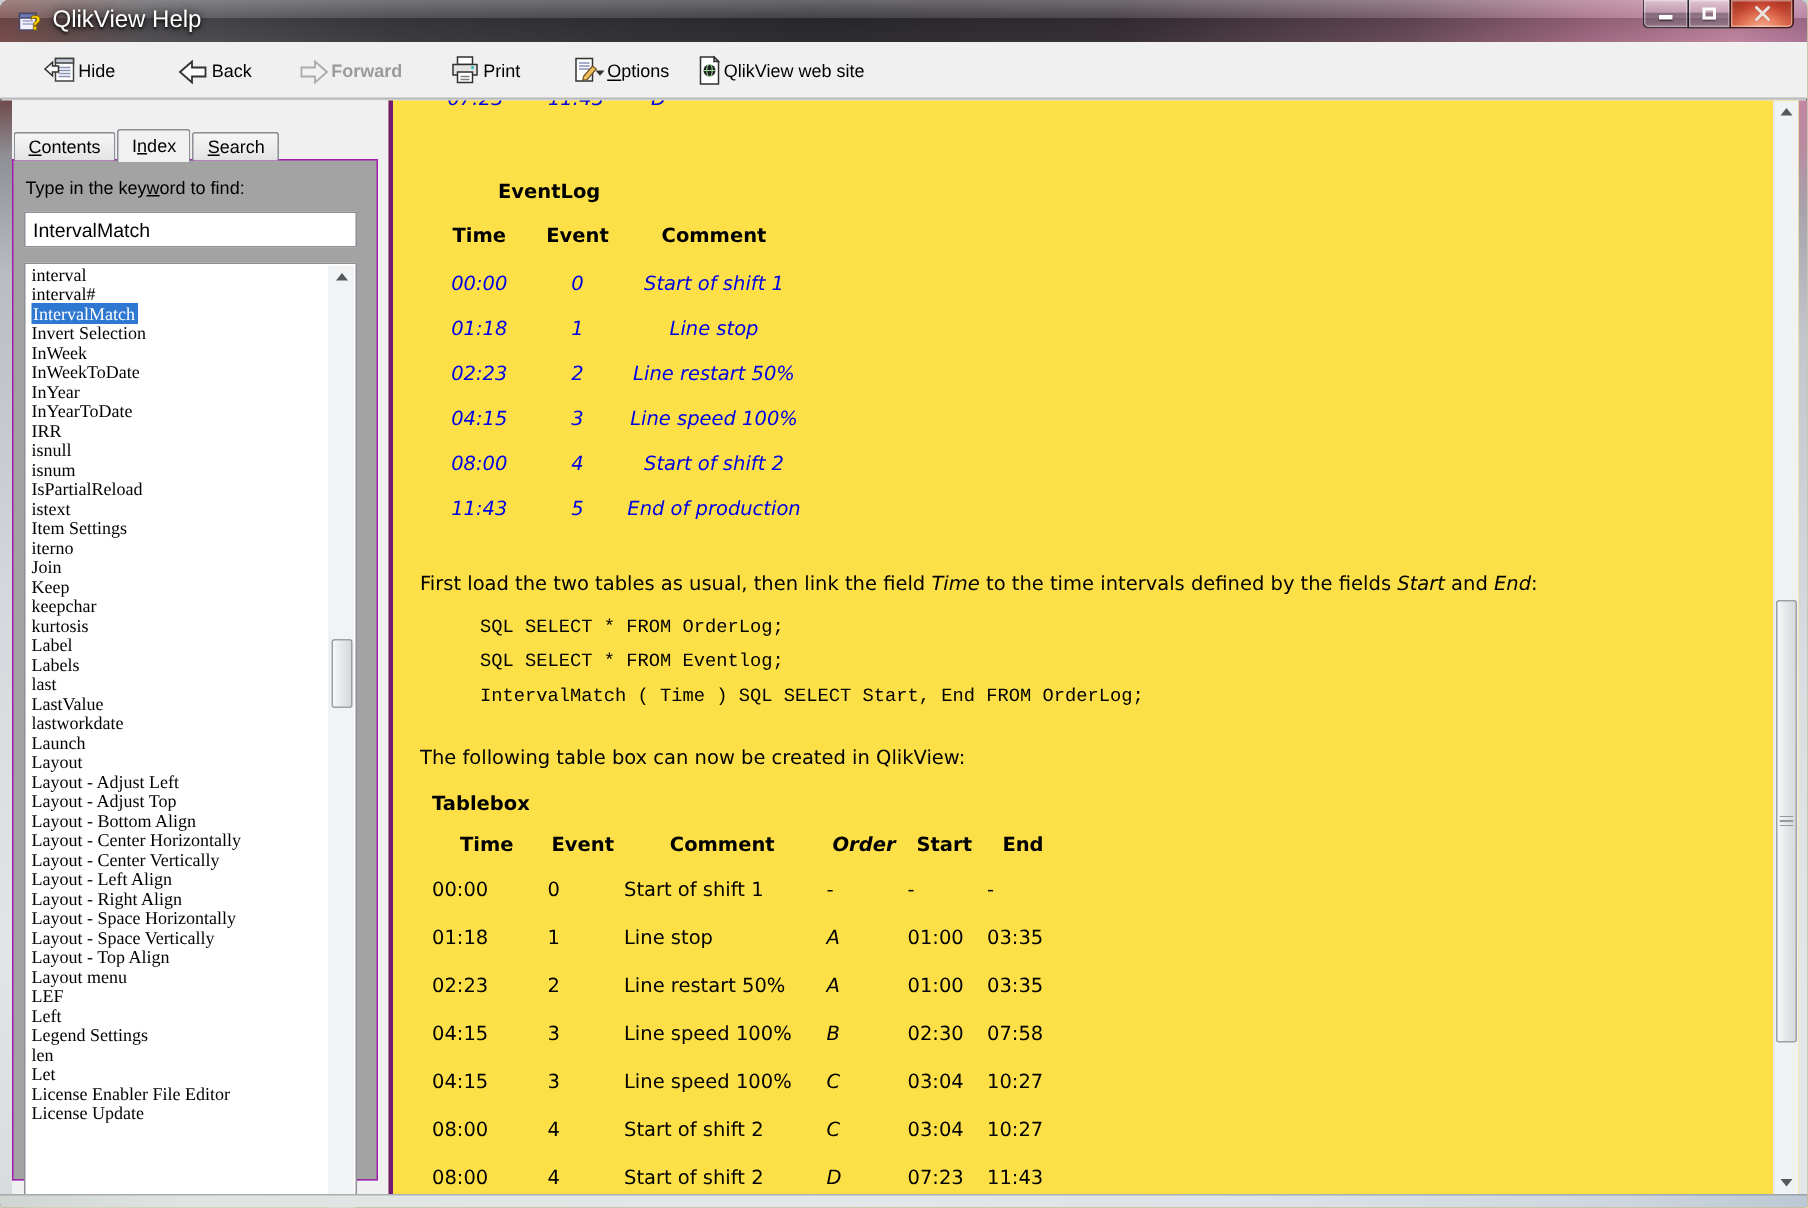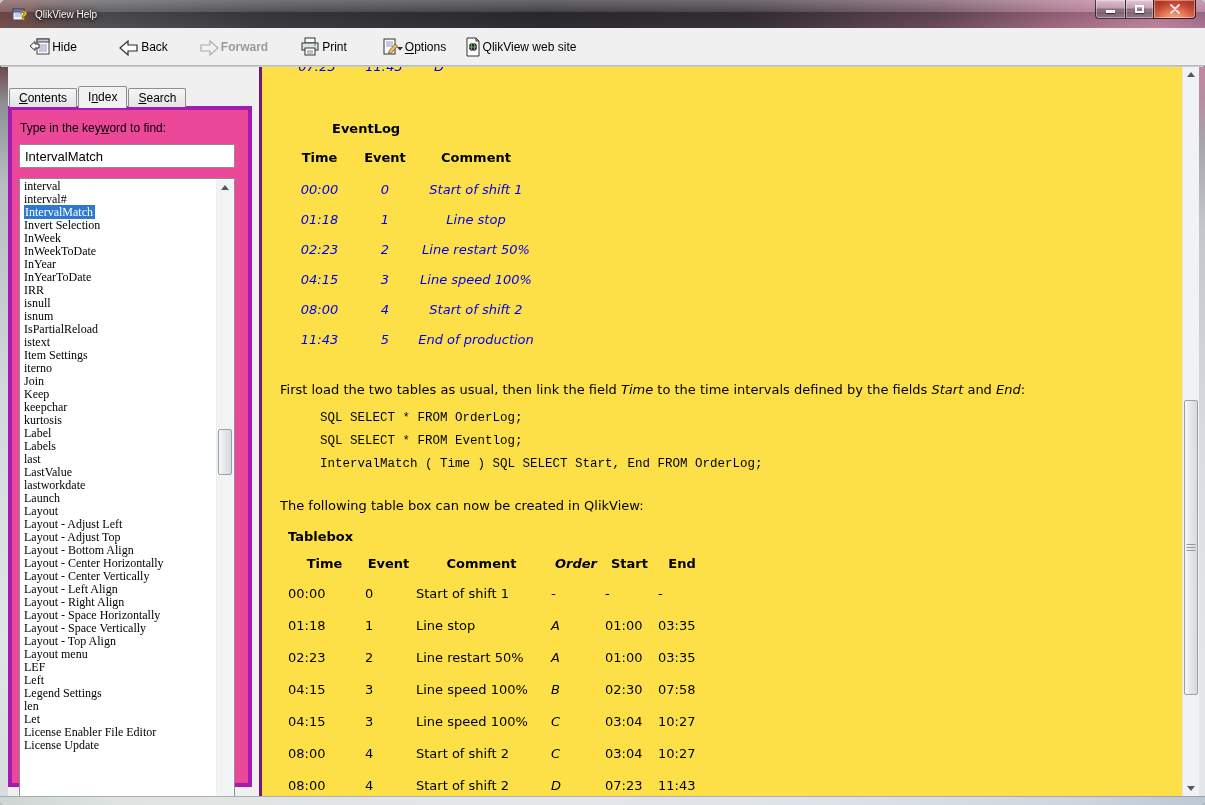--- a/index.html
+++ b/index.html
@@ -8,21 +8,21 @@
   .window { position:relative; width:1205px; height:805px;
     border-radius:6px 6px 3px 3px; overflow:hidden;
     box-shadow:inset 0 0 0 1px rgba(30,30,34,.65); }
 
   
   .titlebar { position:absolute; left:0; top:0; right:0; height:28px;
     background:
       linear-gradient(to bottom, rgba(255,255,255,.28), rgba(255,255,255,.10) 42%, rgba(0,0,0,.16) 43%, rgba(0,0,0,.04)),
       linear-gradient(to right, #7d5250 0%, #565458 8%, #3f3e43 22%, #2f2e33 45%, #3a3339 62%, #6e4f5c 78%, #a86f88 88%, #c88ba6 96%, #b3789a 100%);
     display:flex; align-items:center; padding-left:12px; }
-  .title-text { color:#fff; font-size:10px; margin-left:7px;
+  .title-text { color:#fff; font-size:16px; margin-left:7px;
     text-shadow:0 0 6px rgba(0,0,0,.85), 0 1px 2px rgba(0,0,0,.8); }
   .caption-buttons { position:absolute; right:9px; top:0; display:flex; }
   .cap { height:19px; border:1px solid rgba(20,20,26,.75); border-top:none;
     margin-left:-1px; display:flex; align-items:center; justify-content:center;
     box-shadow:inset 0 0 0 1px rgba(255,255,255,.35); cursor:default; }
   .cap.min { width:31px; border-radius:0 0 0 4px;
     background:linear-gradient(to bottom, rgba(255,255,255,.35), rgba(180,185,195,.25) 45%, rgba(60,65,75,.45) 50%, rgba(120,125,135,.35)); }
   .cap.max { width:29px;
     background:linear-gradient(to bottom, rgba(255,255,255,.35), rgba(180,185,195,.25) 45%, rgba(60,65,75,.45) 50%, rgba(120,125,135,.35)); }
   .cap.close { width:43px; border-radius:0 0 4px 0;
@@ -55,21 +55,21 @@
     box-shadow:inset 0 1px 0 rgba(120,125,130,.5); }
 
   
   .sidebar { width:244px; position:relative; background:#f0f0f0; }
   .tabs { position:absolute; left:1px; top:18px; display:flex; align-items:flex-end; height:22px; z-index:2; }
   .tab { height:19px; padding:0 9px; display:flex; align-items:center;
     font-size:12px; color:#000; background:linear-gradient(#f6f6f6,#e3e3e5);
     border:1px solid #8b8e94; border-bottom:none; border-radius:2px 2px 0 0; margin-right:1px; cursor:default; }
   .tab.active { height:22px; background:#f1f1f2; position:relative; z-index:3; margin-bottom:-1px; padding-bottom:1px; }
   .tabpage { position:absolute; left:0; right:0; top:39px; bottom:9px;
-    border:4px solid #a21caf; background:#ec4899; padding:6px 13px 10px 7px; }
+    border:1px solid #a21caf; background:#a3a3a3; padding:6px 13px 10px 7px; }
   .kw-label { font-size:12px; margin:5px 0 9px 1px; color:#000; }
   .kw-input { width:100%; height:24px; border:1px solid #8b8e94; background:#fff;
     font-family:"Liberation Sans",sans-serif; font-size:13px; padding:2px 5px; outline:none; }
   .listbox { margin-top:10px; height:684px; border:1px solid #8b8e94; background:#fff; position:relative; overflow:hidden;font-family:Liberation Serif, serif; }
   .list-items { position:absolute; left:1px; top:1px; right:18px; bottom:1px; overflow:hidden; }
   .li { font-size:12px; line-height:13px; white-space:nowrap; padding-left:3px; color:#000; cursor:default; }
   .li .hl { background:#2E78D2; color:#fff; padding:0 2px 0 1px; }
   .lb-scroll { position:absolute; top:1px; right:1px; bottom:1px; width:17px;
     background:#f2f3f5; border-left:1px solid #eceff1; }
   .arr-up, .arr-dn { position:absolute; left:0; width:16px; height:15px;

